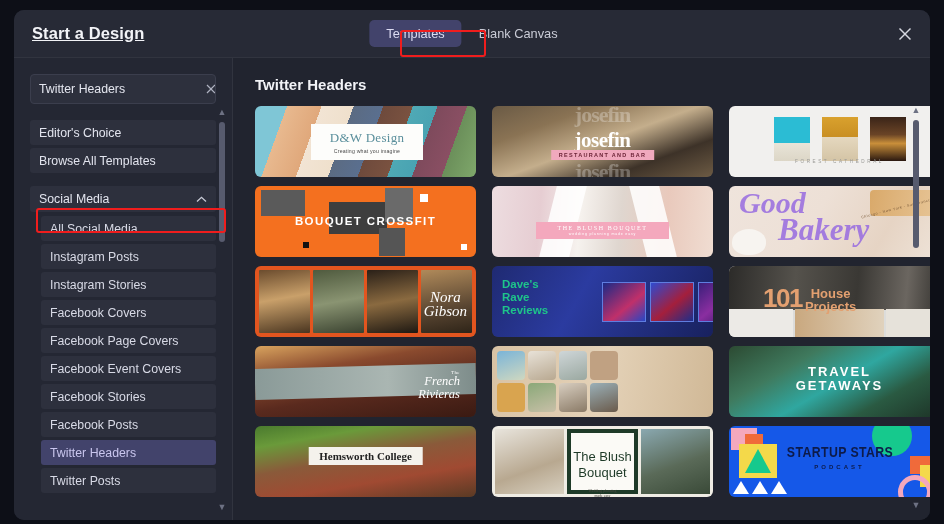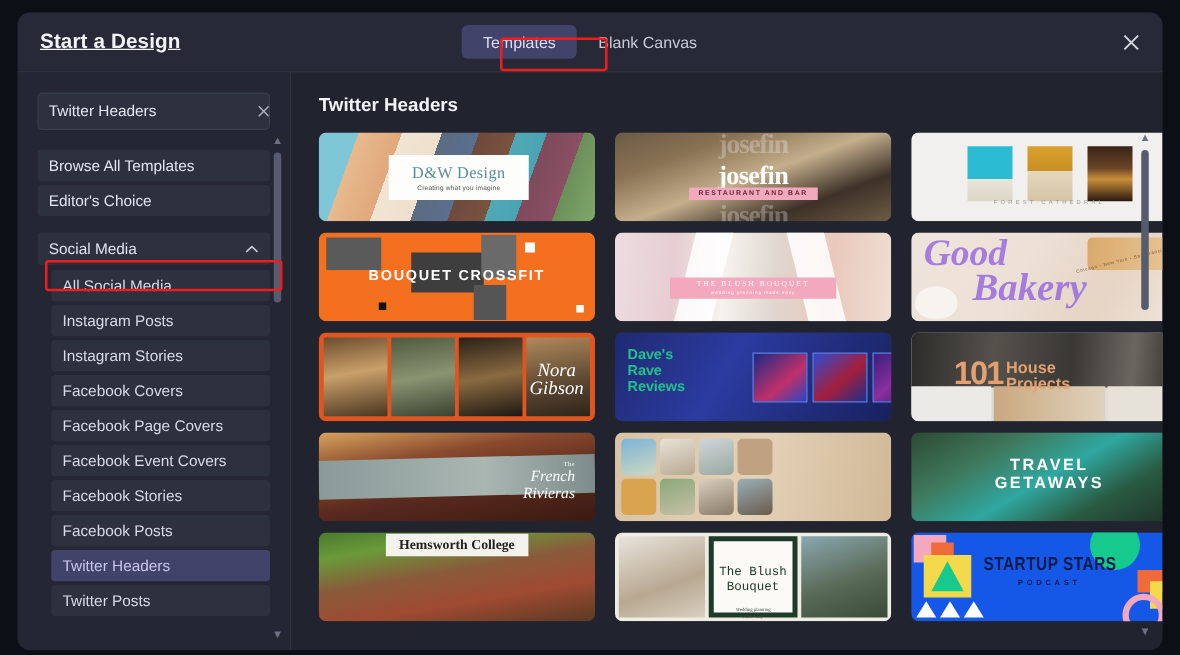--- a/index.html
+++ b/index.html
@@ -294,21 +294,21 @@
 
   
   .c9 { background:#dcdcda; }
   .c9-top { position:absolute; top:0; left:0; right:0; height:44px; background:linear-gradient(95deg,#2c2b29 0%,#55524c 30%,#3a3834 58%,#6b6660 80%,#262522 100%);}
   .c9-bot { position:absolute; bottom:0; left:0; right:0; height:28px; display:flex; gap:2px;}
   .c9-b1 { flex:1; background:#eceae6;}
   .c9-b2 { flex:1.4; background:linear-gradient(90deg,#c9a87f,#e0d2bd);}
   .c9-b3 { flex:1; background:#e6e2da;}
   .c9-t { position:absolute; left:34px; top:21px; z-index:3; display:flex; align-items:flex-start; }
   .c9-n { font-weight:bold; font-size:26px; color:#e3a070; line-height:.85; letter-spacing:-1.5px;}
-  .c9-w { font-weight:bold; font-size:13px; color:#e3a070; line-height:1.02; margin-left:3px;}
+  .c9-w { font-weight:bold; font-size:13px; color:#e3a070; line-height:1.02; margin-left:3px;text-align:center;}
 
   
   .c10 { background: linear-gradient(170deg,#d8a35e 0%,#8a4a2e 30%,#5a2a1e 60%,#3a1a12 100%); }
   .c10-band { position:absolute; left:0; right:0; top:20px; height:31px; background:linear-gradient(90deg,#8a9a98,#aab6b2 60%,#7d8c8a); transform:rotate(-1.5deg);}
   .c10-t { position:absolute; right:16px; top:24px; text-align:right; z-index:3; color:#fff;}
   .c10-the { font-size:5px; letter-spacing:.4px; font-family:"Liberation Serif",serif;}
   .c10-nm { font-family:"Liberation Serif",serif; font-style:italic; font-size:12.5px; line-height:1.02;}
 
   
   .c11 { background: linear-gradient(100deg,#d8c2a4,#e4d2b8 50%,#d0b896); display:flex; align-items:center; padding:0 5px; gap:3px;}
@@ -321,29 +321,29 @@
   .a3{background:#d9a44f;} .a4{background:linear-gradient(160deg,#8aa878,#c8c0a8);}
   .a5{background:linear-gradient(160deg,#cfd6d8,#9aa8a0);} .a6{background:#c0a182;}
   .a7{background:linear-gradient(160deg,#d8cec0,#8a7a66);} .a8{background:linear-gradient(160deg,#9ab0b8,#6a5a4a);}
 
   
   .c12 { background: linear-gradient(150deg,#2c4a32 0%,#3f7a5e 28%,#2fa7a0 50%,#2a5a42 72%,#1c2f24 100%); }
   .c12-t { position:absolute; left:50%; top:19px; transform:translateX(-50%); color:#fff; font-weight:bold; font-size:13px; line-height:1.1; text-align:center; letter-spacing:2px; white-space:nowrap;}
 
   
   .c13 { background: linear-gradient(170deg,#4a7a2e 0%,#6a9a3a 20%,#8a5a3a 45%,#a04a32 70%,#5a3a24 100%); }
-  .c13-box { position:absolute; left:50%; top:1px; transform:translateX(-50%); background:#f4f2ec; padding:3px 11px;}
+  .c13-box { position:absolute; left:50%; top:21px; transform:translateX(-50%); background:#f4f2ec; padding:3px 11px;}
   .c13-t { font-family:"Liberation Serif",serif; font-weight:bold; font-size:11px; color:#222; white-space:nowrap;}
 
   
   .c14 { background:#efece4; display:flex; gap:3px; padding:3px;}
   .c14-l { flex:1; background:linear-gradient(160deg,#e8e4dc,#b8a890 60%,#d8d0c0);}
   .c14-c { flex:1.05; background:#1e3a28; display:flex; align-items:center; justify-content:center;}
   .c14-inner { background:#fbfaf6; width:88%; height:88%; display:flex; flex-direction:column; align-items:center; justify-content:center; text-align:center;}
-  .c14-t { font-family:Liberation Mono, monospace; font-size:10px; color:#1e3a28; line-height:1.25;margin-top:25px;}
+  .c14-t { font-family:Liberation Sans, sans-serif; font-size:13px; color:#1e3a28; line-height:1.25;margin-top:25px;}
   .c14-d { width:18px; height:1px; background:#c0a080; margin:4px 0;}
   .c14-s { font-family:"Liberation Serif",serif; font-size:3.8px; color:#4a4a42; line-height:1.3;}
   .c14-r { flex:1; background:linear-gradient(160deg,#8aa8b0,#5a6a58 55%,#3a4a38);}
 
   
   .c15 { background:#1558e8; }
   .c15-t { position:absolute; left:50%; top:17px; transform:translateX(-50%); text-align:center; z-index:4;}
   .c15-n { font-family:"Liberation Sans Narrow","Liberation Sans",sans-serif; font-weight:bold; font-size:15px; color:#0d1b4a; letter-spacing:.5px; transform:scaleX(.82); white-space:nowrap;}
   .c15-p { font-weight:bold; font-size:6px; color:#0d1b4a; letter-spacing:3px; margin-top:4px;}
   .c15 .shape { position:absolute; }
@@ -380,22 +380,22 @@
         <div class="search-clear">
           <svg width="10" height="10" viewBox="0 0 10 10" aria-hidden="true">
             <line x1="1" y1="1" x2="9" y2="9" stroke="currentColor" stroke-width="1.2"></line>
             <line x1="9" y1="1" x2="1" y2="9" stroke="currentColor" stroke-width="1.2"></line>
           </svg>
         </div>
 
       </div>
 
       <div class="nav-scroll">
+        <div class="nav-btn">Editor's Choice</div>
         <div class="nav-btn">Browse All Templates</div>
-        <div class="nav-btn">Editor's Choice</div>
         <div class="nav-gap"></div>
 
         <div class="section-head">
           <span>Social Media</span>
           <span>
             <svg width="11" height="7" viewBox="0 0 11 7" aria-hidden="true">
               <polyline points="1,5.5 5.5,1.3 10,5.5" fill="none" stroke="#c8cad6" stroke-width="1.3"></polyline>
             </svg>
           </span>
         </div>

